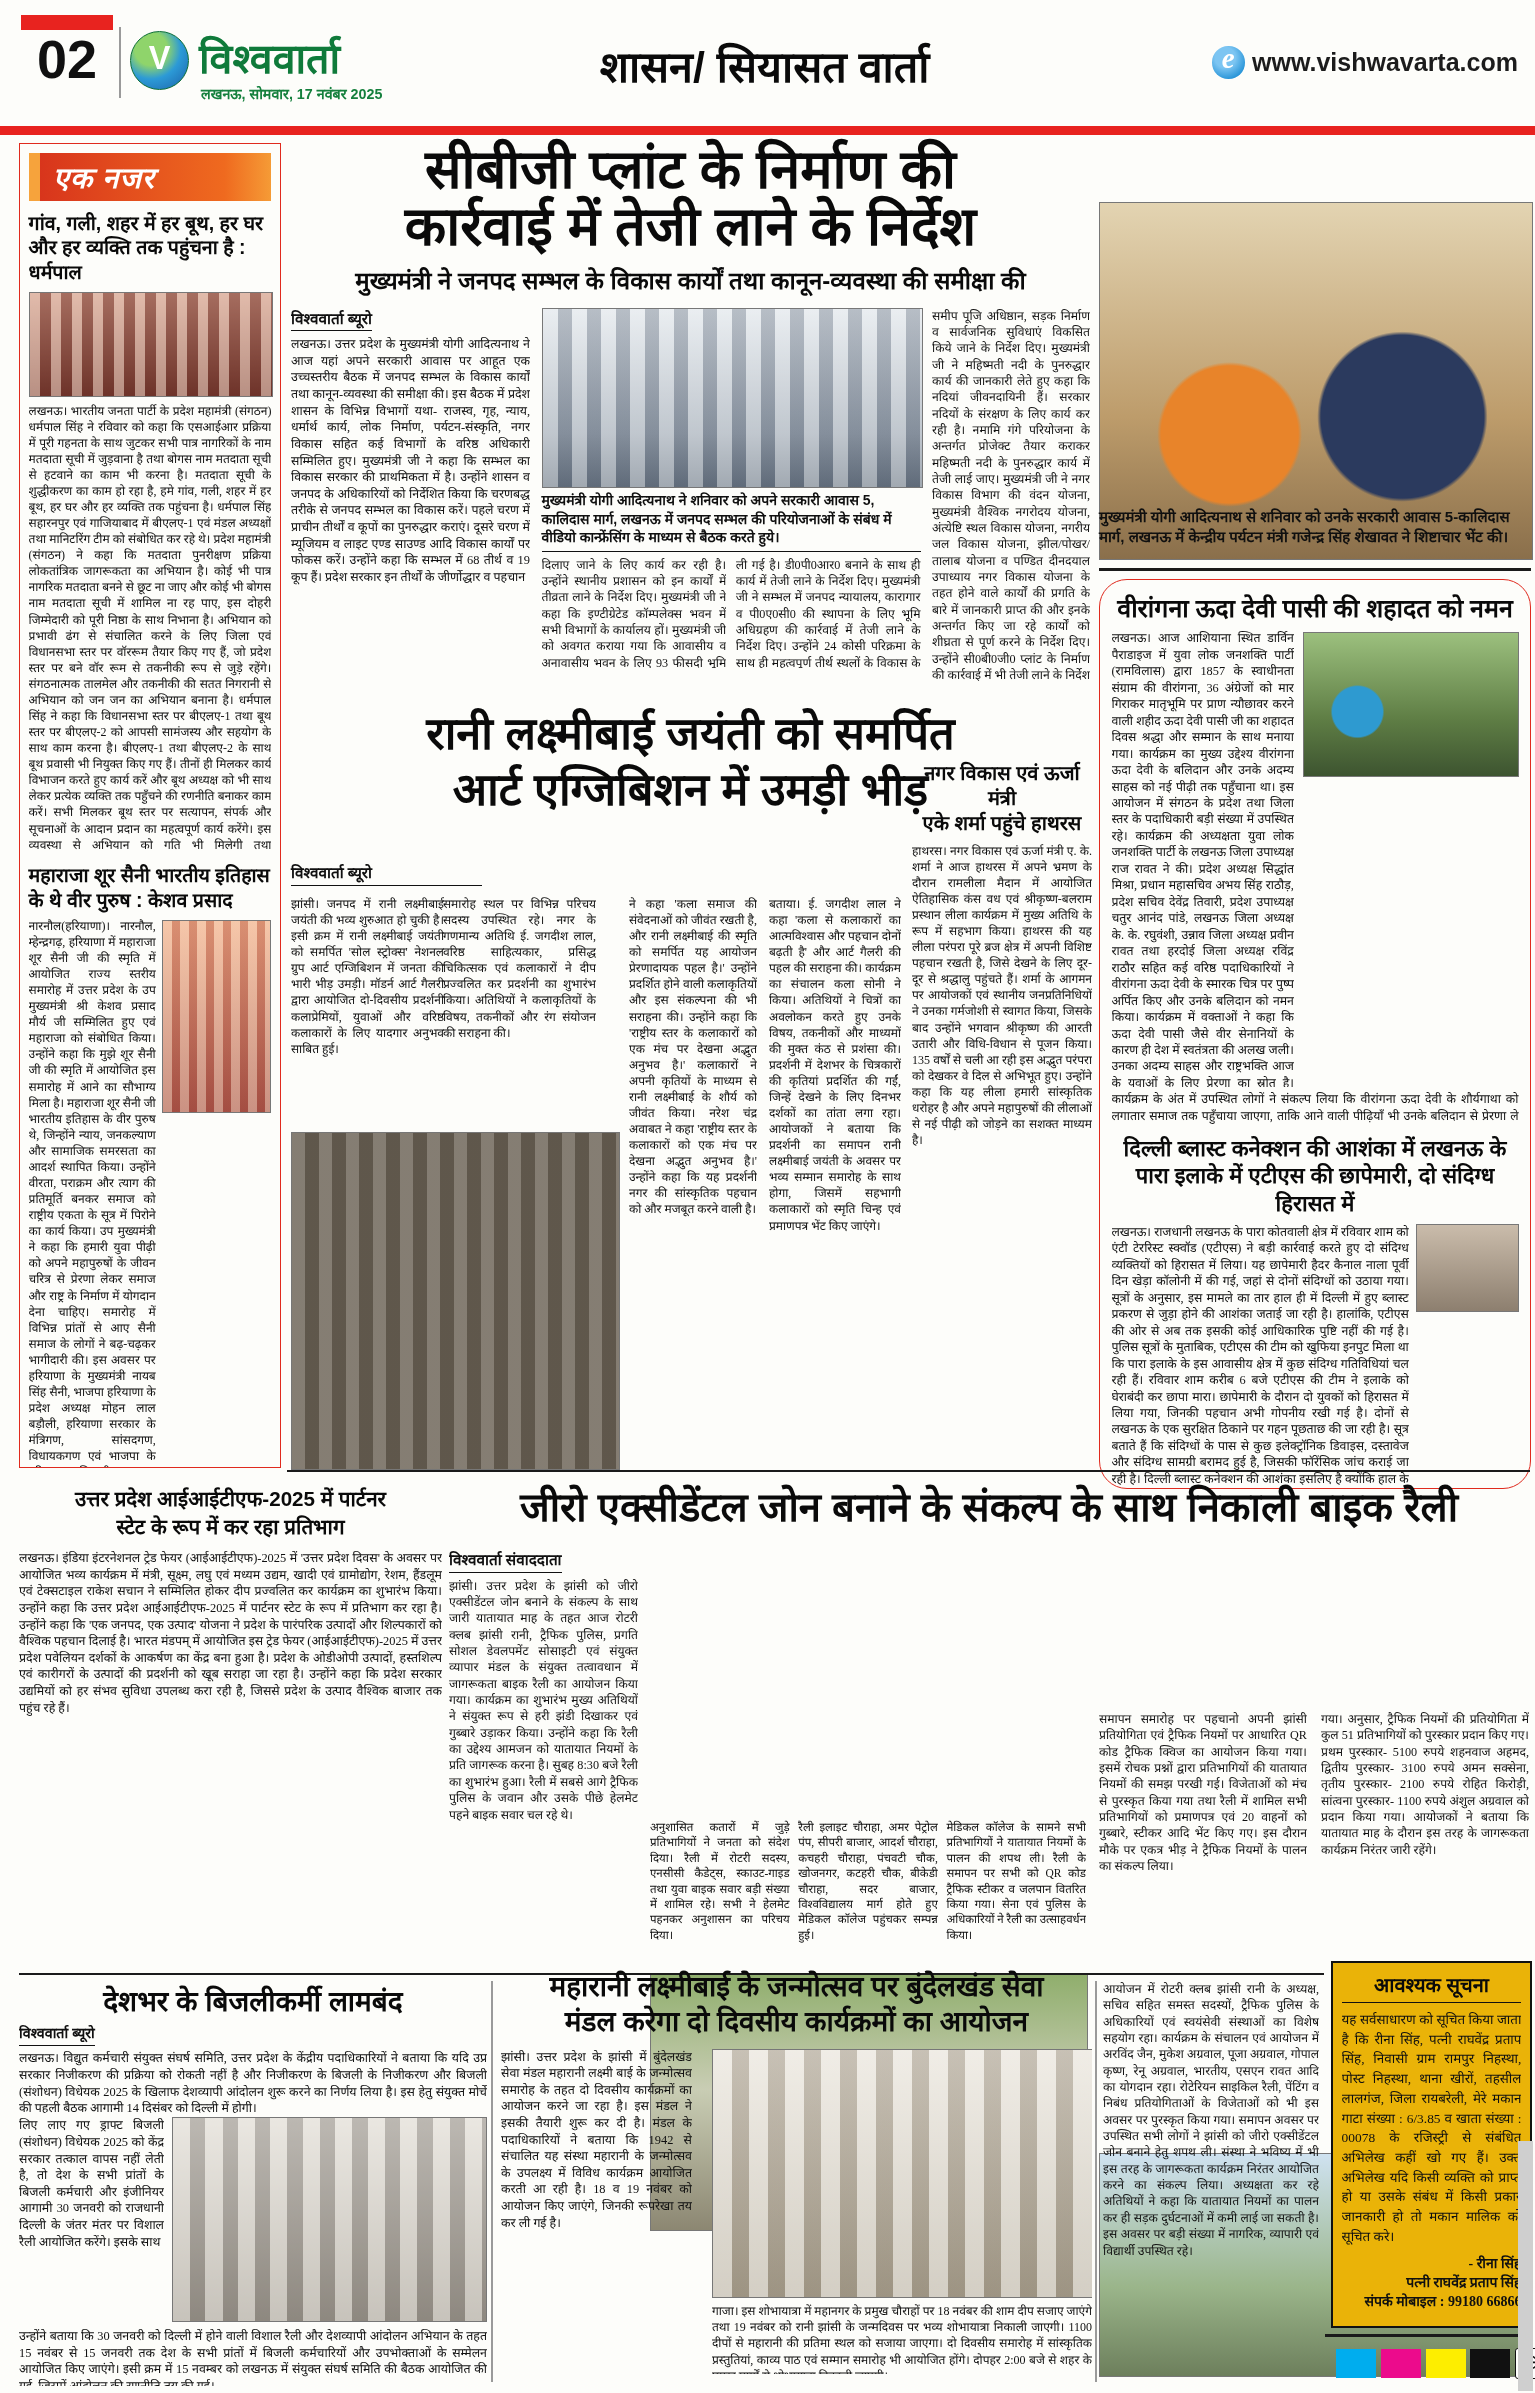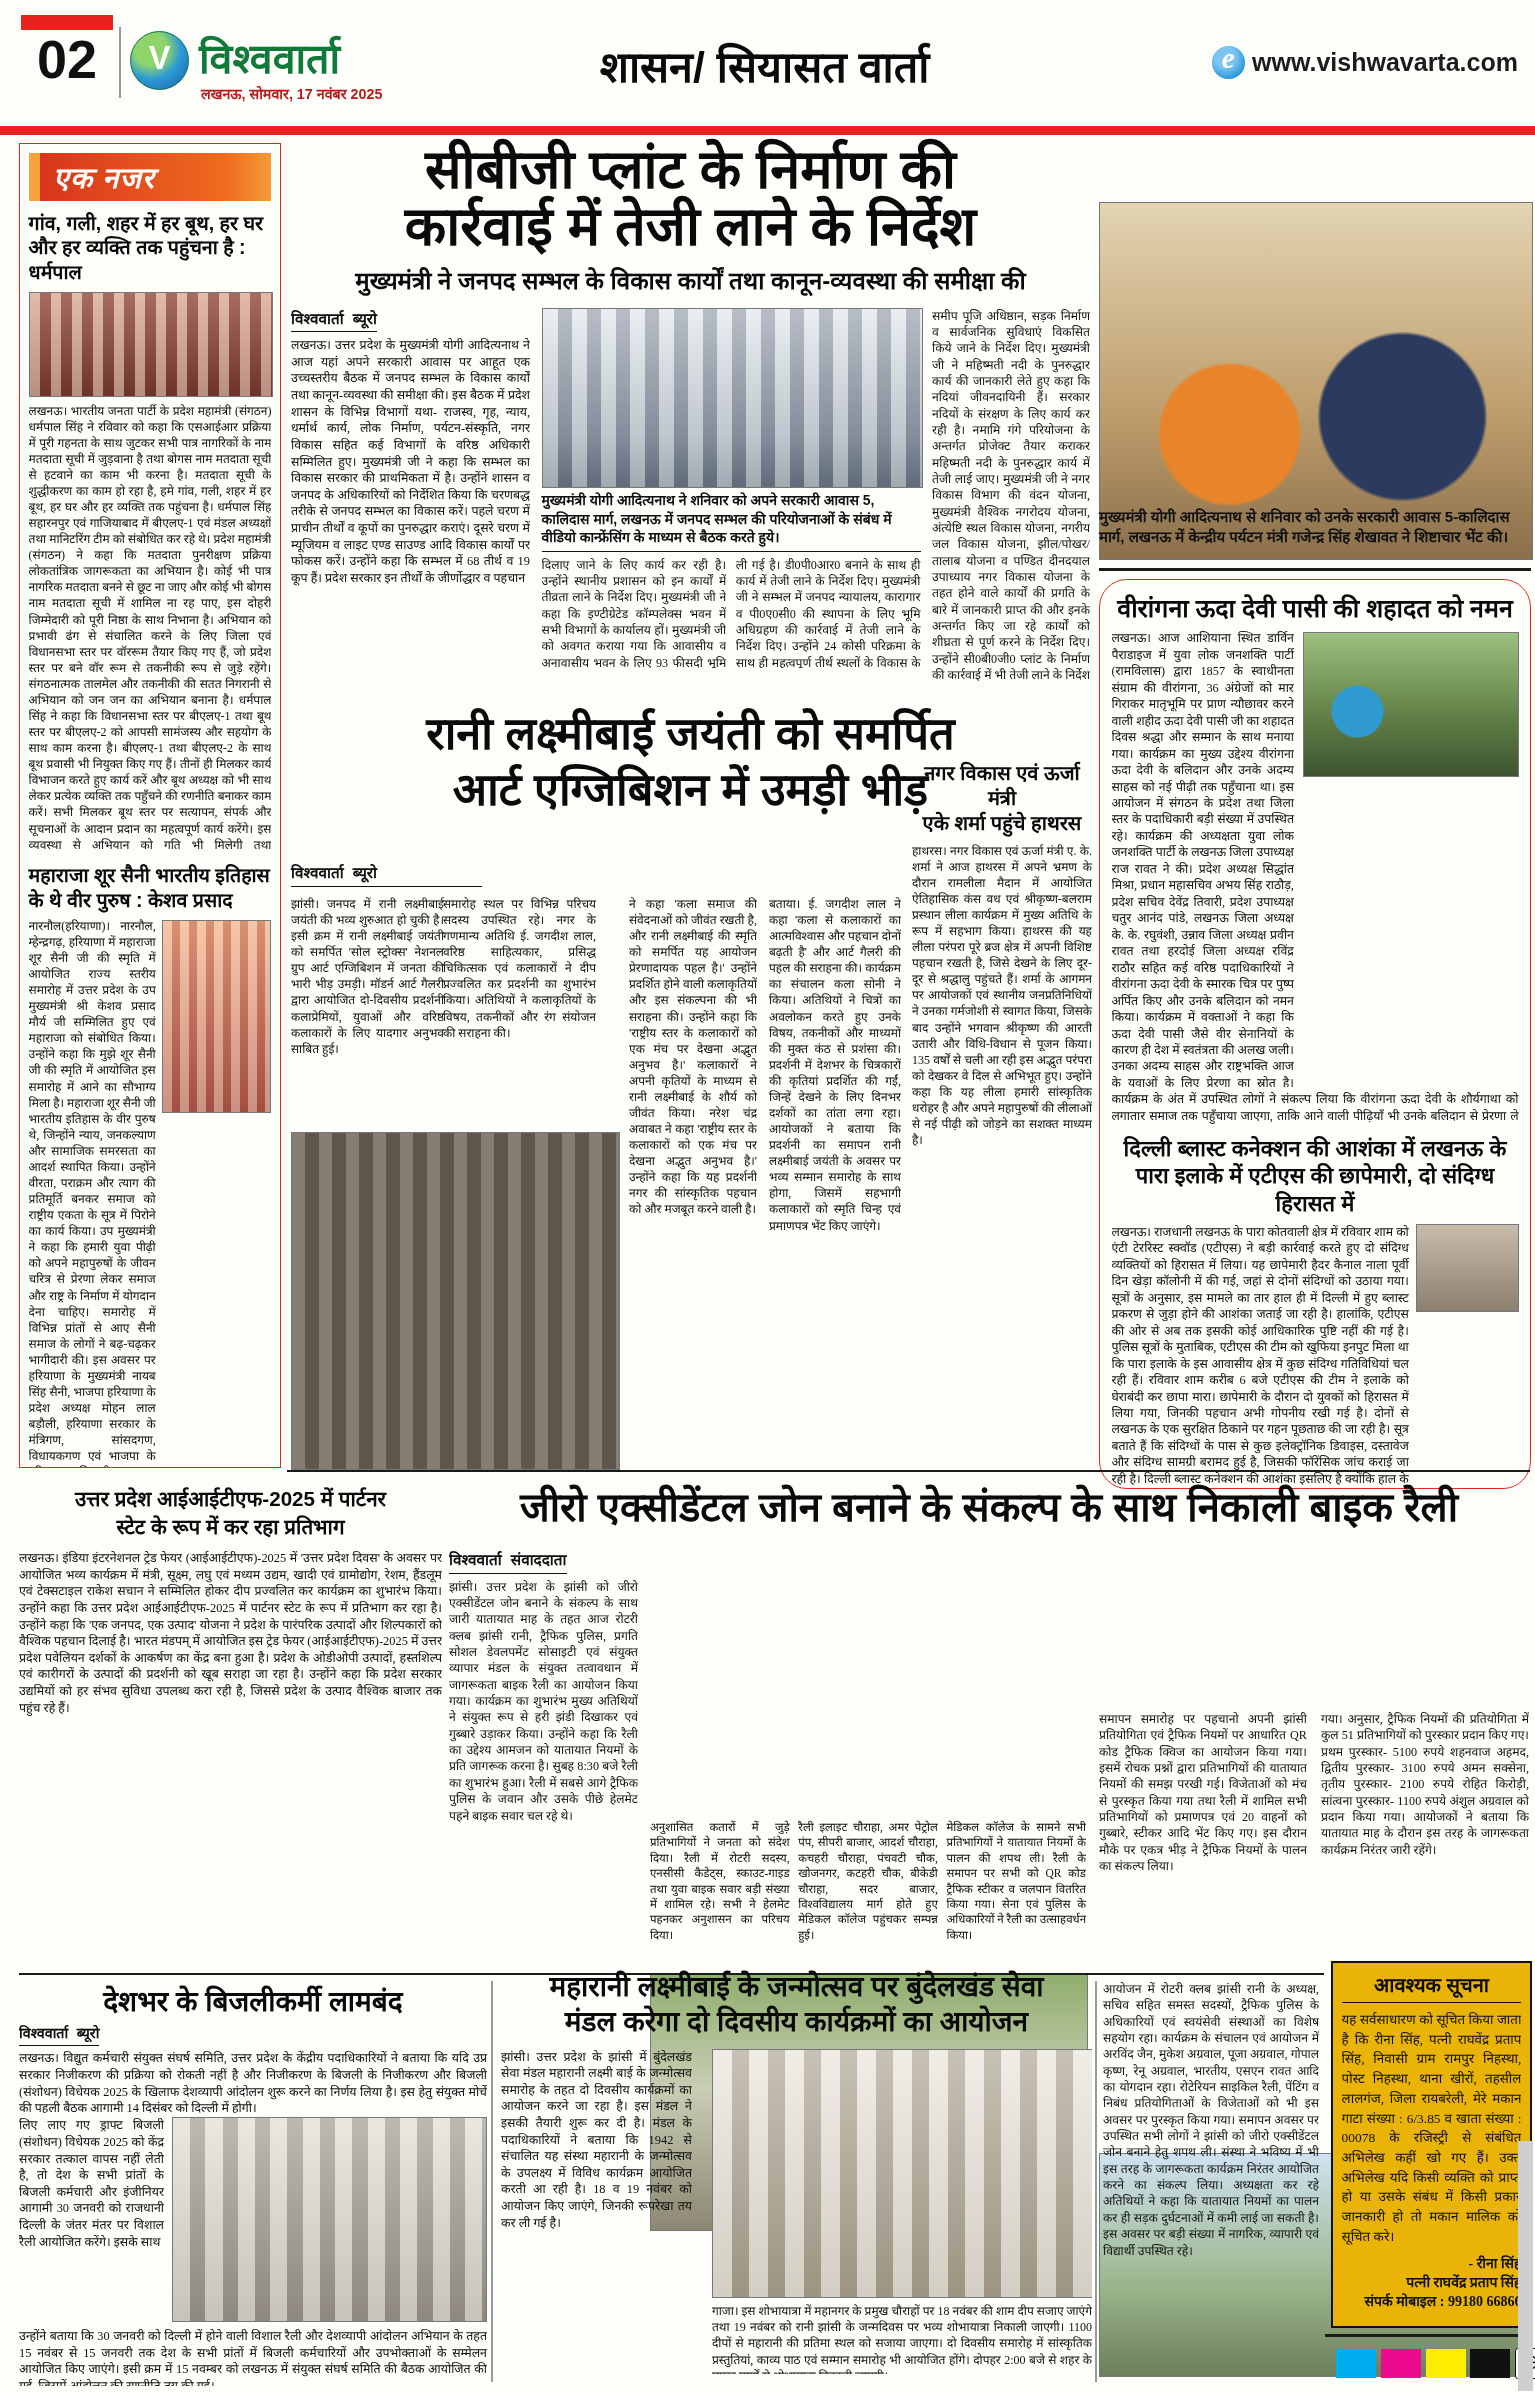--- a/index.html
+++ b/index.html
@@ -5,21 +5,21 @@
   html,body{margin:0;padding:0}
   body{
     width:1535px;height:2394px;position:relative;background:#fdfdfa;
     font-family:"Liberation Serif",serif;color:#101010;overflow:hidden;
   }
   .abs{position:absolute}
   .sans{font-family:"Liberation Sans",sans-serif}
   .hl{font-family:"Liberation Sans",sans-serif;font-weight:bold;color:#0a0a0a}
   .center{text-align:center}
   .body-txt{text-align:justify;overflow:hidden;line-height:1.34;font-size:12.4px}
-  .byline{font-family:Liberation Mono, monospace;font-weight:bold;font-size:15.3px;
+  .byline{font-family:Liberation Sans, sans-serif;font-weight:bold;font-size:15.3px;
           border-bottom:1.9px solid #111;padding-bottom:2.9px;margin-bottom:4.8px;display:inline-block}
   .photo{position:relative;overflow:hidden;border:1px solid #777;
          background-image:repeating-linear-gradient(90deg,rgba(255,255,255,.18) 0 13.4px,rgba(0,0,0,.10) 13.4px 27px)}
   .ph-stage{background-color:#9c4b3d;background-image:repeating-linear-gradient(90deg,rgba(255,245,230,.45) 0 9.6px,rgba(60,20,15,.25) 9.6px 21px),linear-gradient(180deg,#c98b7a,#7e3d32)}
   .ph-meeting{background-color:#aeb8c2;background-image:repeating-linear-gradient(90deg,rgba(255,255,255,.35) 0 15.3px,rgba(40,50,70,.22) 15.3px 29px),linear-gradient(180deg,#dfe5ea 0%,#9fa9b4 70%,#6f7b88 100%)}
   .ph-cm{background-color:#caa76a;background-image:radial-gradient(circle at 30% 65%,#e8842a 0 18%,transparent 19%),radial-gradient(circle at 70% 60%,#2b3a5e 0 22%,transparent 23%),linear-gradient(180deg,#e3d4b2 0%,#bd9c6b 60%,#8a6f4b 100%)}
   .ph-saini{background-color:#d98a4f;background-image:repeating-linear-gradient(90deg,rgba(255,230,240,.4) 0 8.6px,rgba(150,40,90,.25) 8.6px 17px),linear-gradient(180deg,#f0b27a,#a85a3a)}
   .ph-uda{background-color:#6f9456;background-image:radial-gradient(circle at 25% 55%,#2e9ad0 0 14%,transparent 15%),linear-gradient(180deg,#9cc07e 0%,#5f7e45 60%,#3d5430 100%)}
   .ph-blast{background-color:#b3a493;background-image:linear-gradient(180deg,#cabcab,#8d7f6f)}
   .ph-art{background-color:#6a6154;background-image:radial-gradient(rect at 50% 40%, #fff 0 6%, transparent 7%),repeating-linear-gradient(90deg,rgba(255,255,255,.5) 0 7.6px,rgba(20,15,10,.35) 7.6px 38px),linear-gradient(180deg,#857a69,#4e463a)}
@@ -53,21 +53,21 @@
 </head>
 <body>
 
 <div class="abs" style="left:21px;top:15.3px;width:92px;height:84px;">
   <div style="height:14.3px;background:#e8231f"></div>
   <div class="sans" style="font-size:54px;font-weight:bold;line-height:1.1;text-align:center">02</div>
 </div>
 <div class="abs vrule" style="left:119px;top:27px;height:71px"></div>
 <div class="abs globe" style="left:130px;top:31px"></div>
 <div class="abs hl" style="left:199px;top:29px;font-size:41px;color:#0f7a3a">विश्ववार्ता</div>
-<div class="abs sans" style="left:201px;top:84px;font-size:14.3px;font-weight:bold;color:#b91c1c">लखनऊ, सोमवार, 17 नवंबर 2025</div>
+<div class="abs sans" style="left:201px;top:84px;font-size:14.3px;font-weight:bold;color:#15803d">लखनऊ, सोमवार, 17 नवंबर 2025</div>
 <div class="abs hl center" style="left:497px;top:36px;width:535px;font-size:43px">शासन/ सियासत वार्ता</div>
 <div class="abs" style="left:1212px;top:46px;white-space:nowrap">
   <span class="ie"></span><span class="sans" style="font-size:25px;font-weight:bold;color:#1c1c1c;vertical-align:middle">www.vishwavarta.com</span>
 </div>
 <div class="abs redrule" style="left:0;top:126px;width:1535px;height:8.6px"></div>
 
 <div class="abs leftbox" style="left:19px;top:143px;width:262px;height:1325px;">
   <div class="band">एक नजर</div>
   <div class="hl" style="font-size:19.6px;line-height:1.25;margin:9.6px 0 7.6px">गांव, गली, शहर में हर बूथ, हर घर और हर व्यक्ति तक पहुंचना है : धर्मपाल</div>
   <div class="photo ph-stage" style="width:100%;height:103px"></div>

